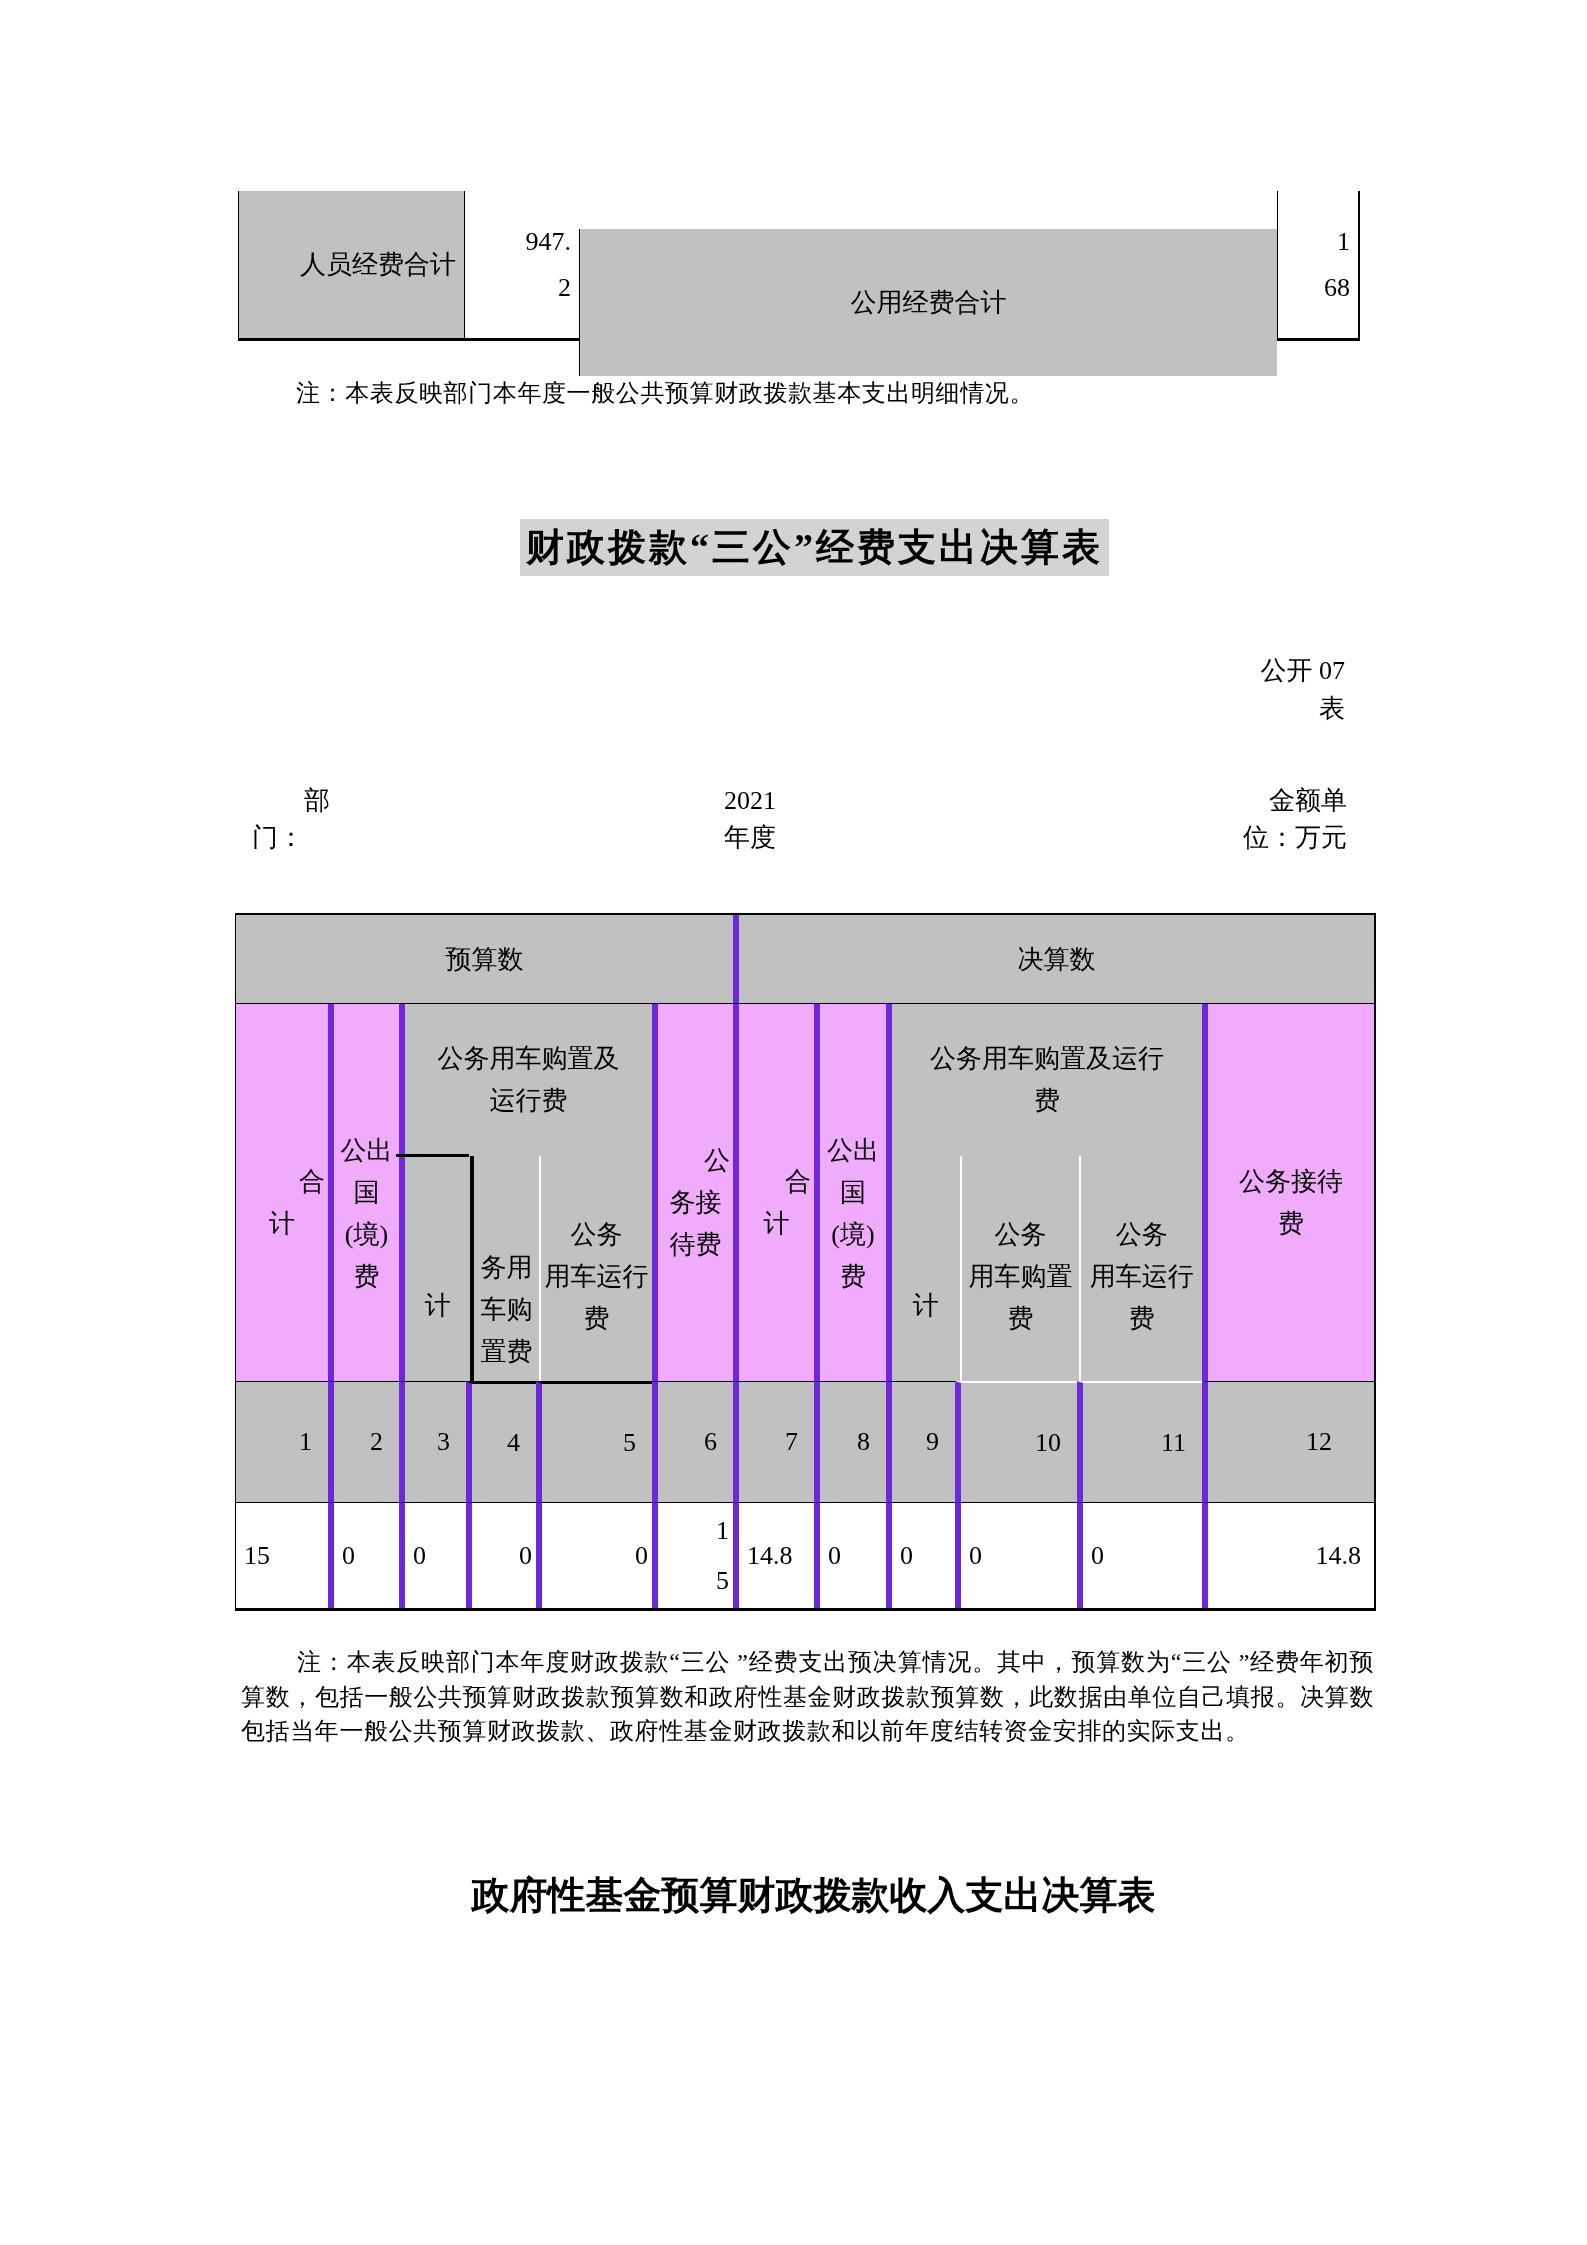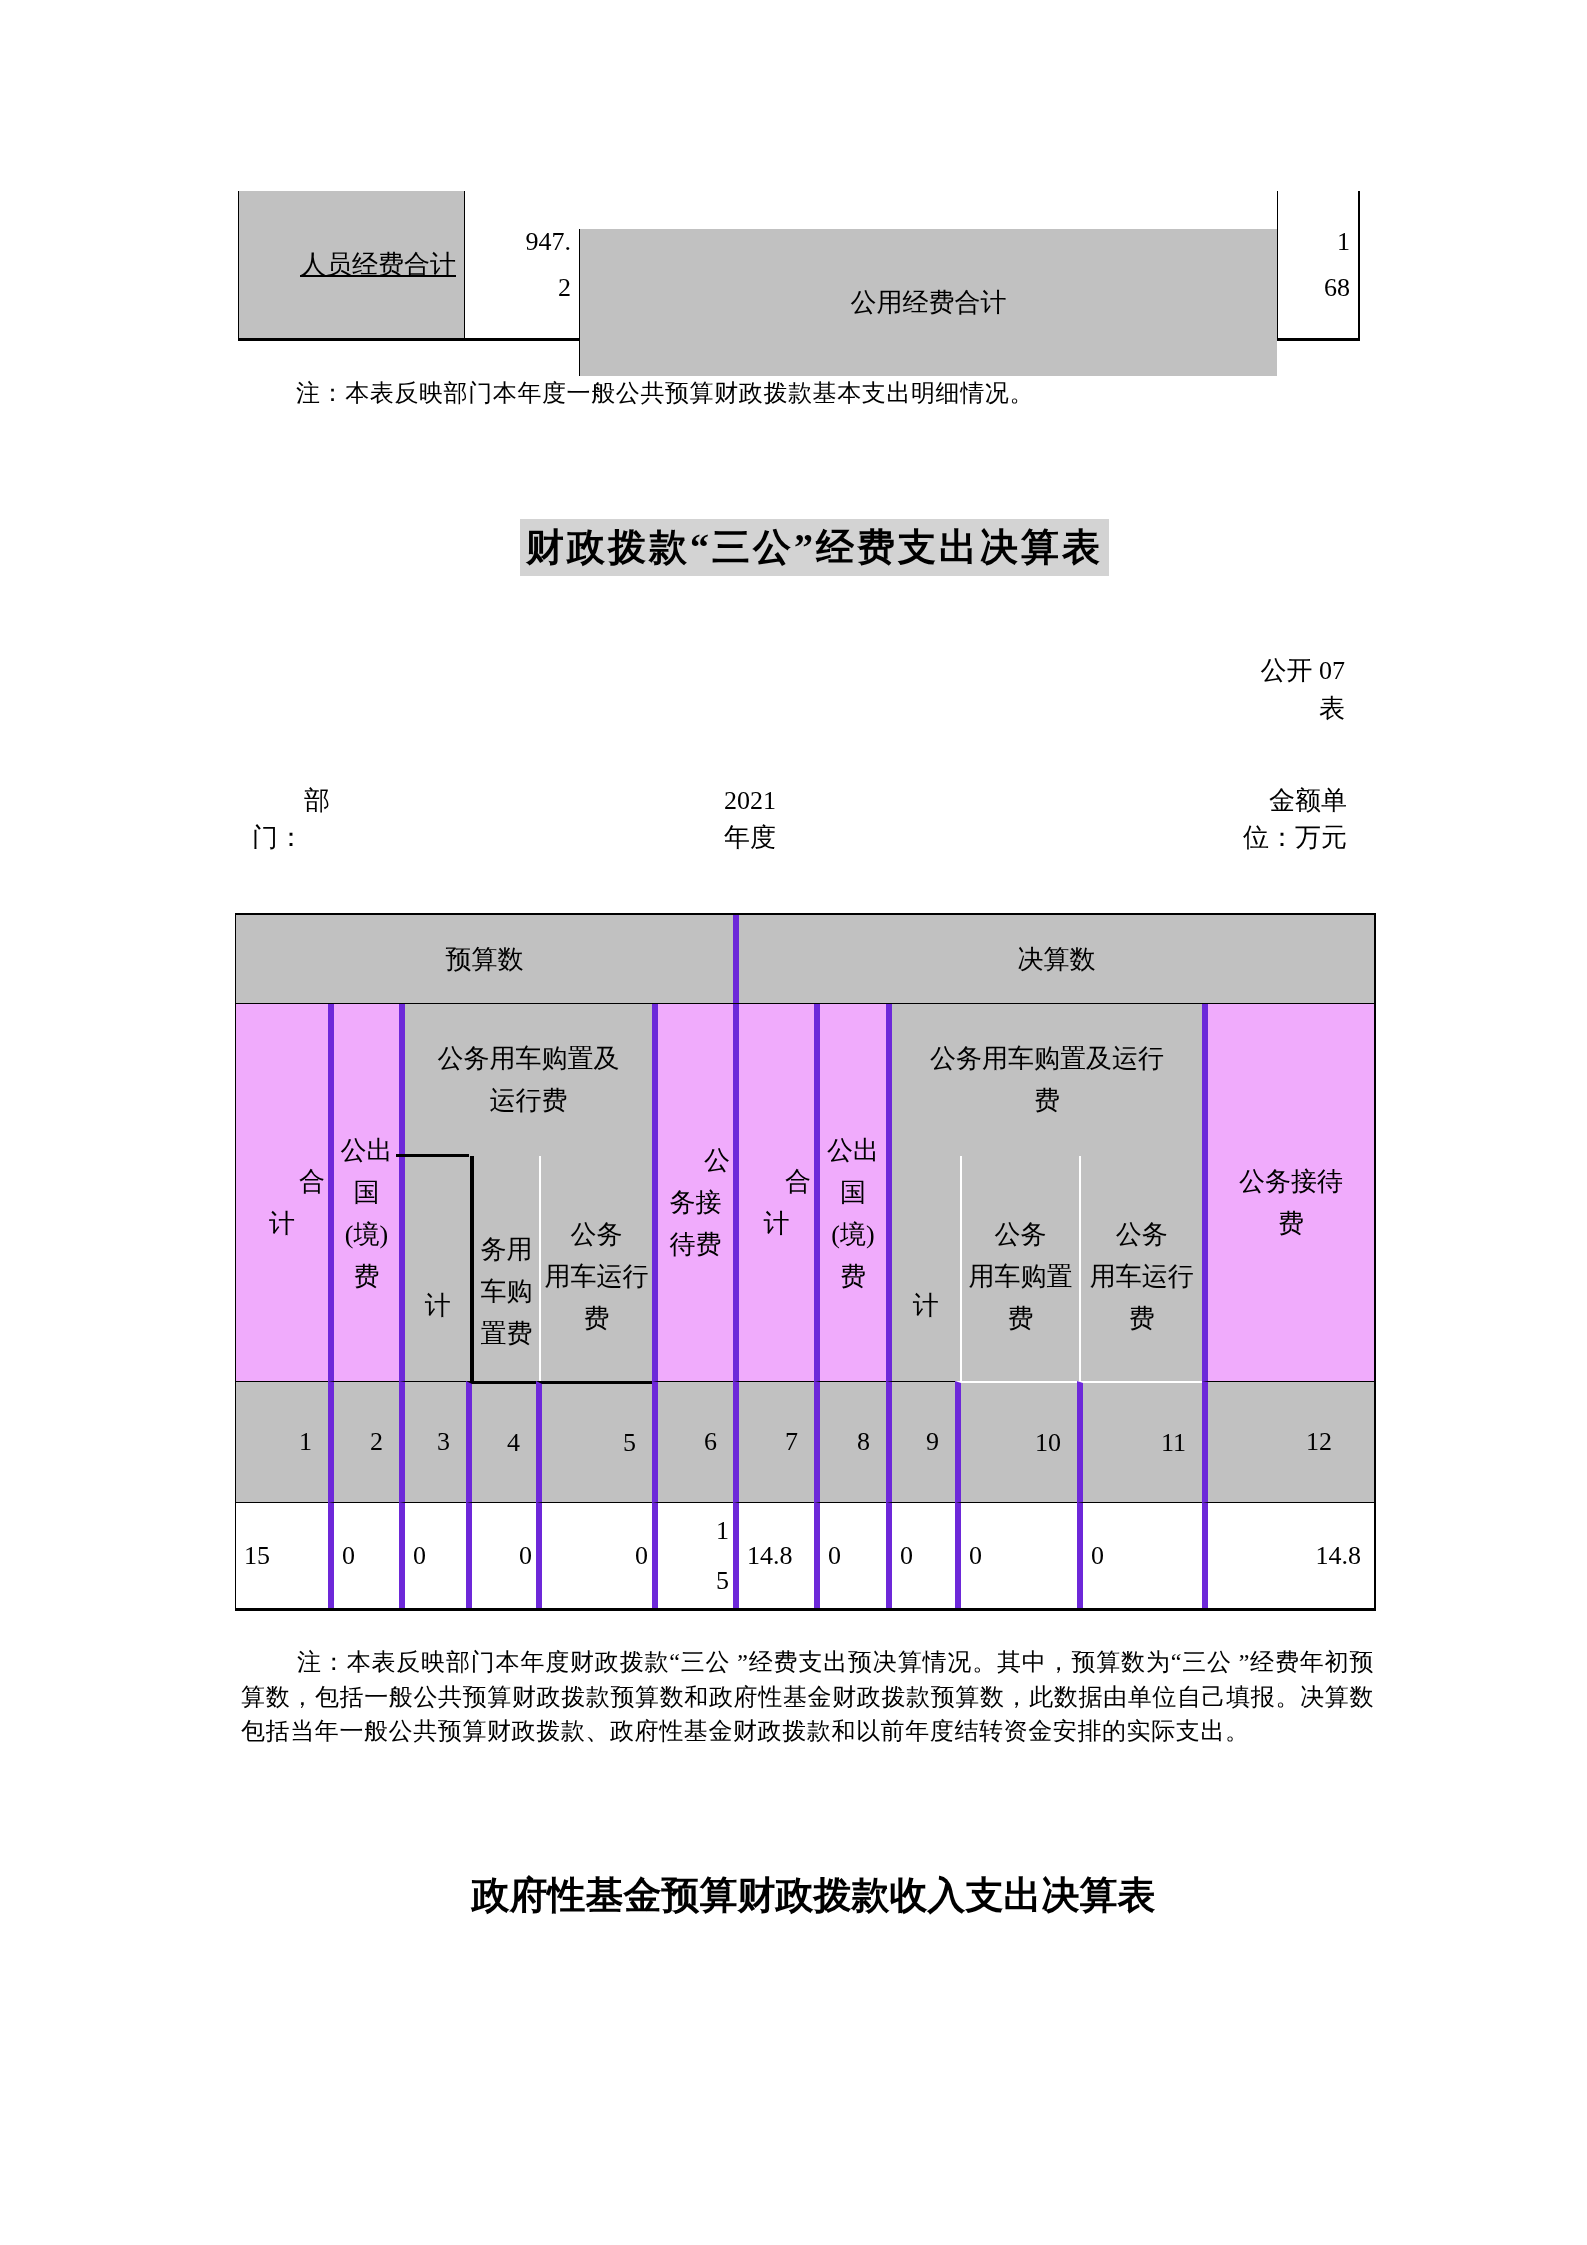--- a/index.html
+++ b/index.html
@@ -67,21 +67,21 @@
   .dcell:last-child{padding-right:13px;}
   .dstack{text-align:right;line-height:50px;}
   #thickseg{position:absolute;left:160px;top:239px;width:73px;height:3px;background:#000;}
 </style>
 </head>
 <body>
 
 <div class="page">
 
   <div id="top-table" class="abs">
-      <div class="tt-cell al-r gray" style="width: 225px; text-decoration: underline;">
+      <div class="tt-cell al-r gray" style="width: 225px;">
         <div class="tt-line">人员经费合计</div>
       </div>
       <div class="tt-cell al-r" style="width: 115px;">
         <div class="tt-line">947.</div>
         <div class="tt-line">2</div>
       </div>
       <div class="tt-cell al-c gray" style="width: 698px;">
         <div class="tt-line">公用经费合计</div>
       </div>
       <div class="tt-cell al-r" style="width: 81px;">
@@ -141,21 +141,21 @@
               <div class="hl al-c">公务用车购置及</div>
               <div class="hl al-c">运行费</div>
             </div>
           </div>
           <div class="subrow">
             <div class="sub " style="width: 67px; padding-bottom: 54px;">
               <div class="hstack">
                 <div class="hl al-c">计</div>
               </div>
             </div>
-            <div class="sub thickL" style="width: 70px; padding-bottom: 26px;">
+            <div class="sub thickL" style="width: 70px; padding-bottom: 8px;">
               <div class="hstack">
                 <div class="hl al-c">务用</div>
                 <div class="hl al-c">车购</div>
                 <div class="hl al-c">置费</div>
               </div>
             </div>
             <div class="sub whiteL" style="width: 116px; padding-bottom: 41px;">
               <div class="hstack">
                 <div class="hl al-c">公务</div>
                 <div class="hl al-c">用车运行</div>

